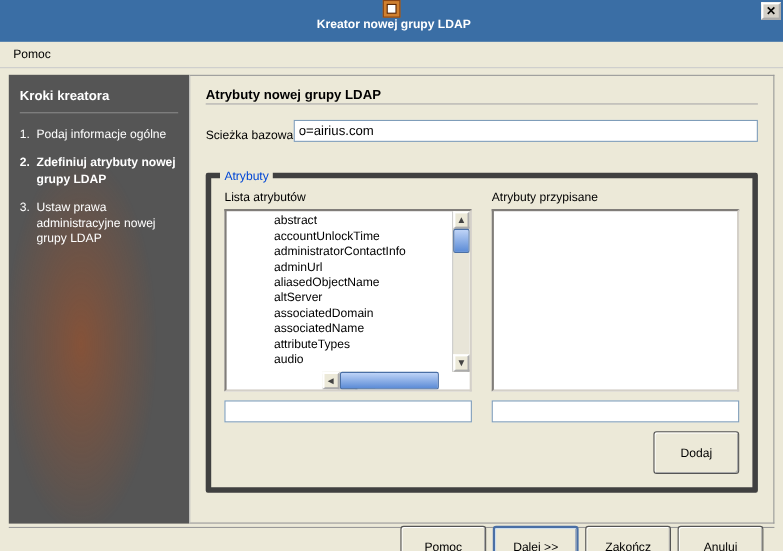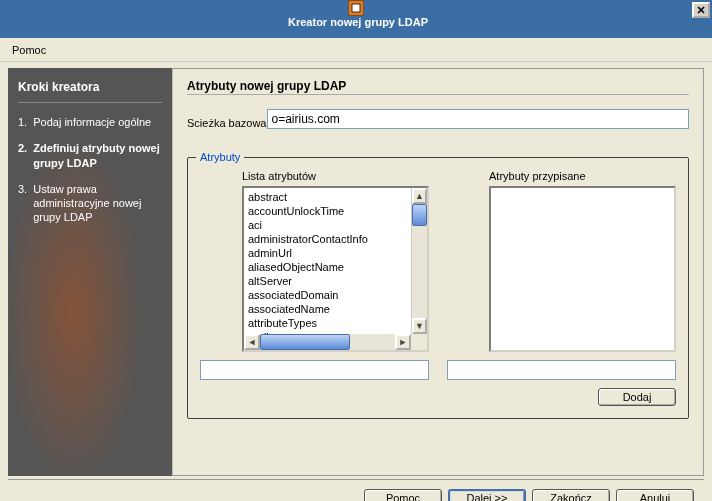--- a/index.html
+++ b/index.html
@@ -124,49 +124,50 @@
   .text-input {
     flex: 1;
     height: 20px;
     border: 1px solid #7F9DB9;
     background: white;
     padding: 2px 4px;
     font-size: 12px;
     font-family: inherit;
   }
   .fieldset {
-    border: 1px solid #404040;
+    border: 5px solid #404040;
     border-radius: 2px;
     padding: 6px 12px 12px 12px;
     position: relative;
   }
   .fieldset-legend {
     position: absolute;
     top: -7px;
     left: 8px;
     background: #ECE9D8;
     padding: 0 4px;
     color: #0046D5;
     font-size: 11px;
   }
   .lists-row {
     display: flex;
     gap: 18px;
     margin-top: 6px;
   }
-  .list-col { flex: 1; display: flex; flex-direction: column; margin-left: 42px; }
+  .list-col { flex: 1; display: flex; flex-direction: column; }
   .list-label { margin-bottom: 4px; }
   .listbox {
     height: 166px;
     background: white;
     border: 2px inset #d4d0c8;
     position: relative;
     overflow: hidden;
     display: flex;
     flex-direction: column;
+    align-items: center;
   }
   .listbox-body {
     flex: 1;
     padding: 2px 2px;
     overflow: hidden;
     position: relative;
   }
   .listbox-item {
     padding: 0 2px;
     font-size: 11px;
@@ -233,21 +234,21 @@
     font-size:11px;
     padding:2px 4px;
   }
   .btn-row {
     display:flex;
     gap:18px;
     margin-top:8px;
   }
   .btn-row .spacer { flex:1; }
   .winbtn {
-    height:18px;
+    height:39px;
     min-width:78px;
     background:#ECE9D8;
     border:1px solid #555;
     border-radius:3px;
     font-family:inherit;
     font-size:11px;
     padding:0 8px;
     box-shadow: inset 1px 1px 0 #fff, inset -1px -1px 0 #aaa;
     cursor: default;
   }
@@ -321,21 +322,20 @@
       <div class="fieldset-legend">Atrybuty</div>
 
       <div class="lists-row">
 
         <div class="list-col">
           <div class="list-label">Lista atrybutów</div>
           <div class="listbox">
             <div class="listbox-body" id="attr-list" style="padding-right:17px;">
                 <div class="listbox-item">abstract</div>
                 <div class="listbox-item">accountUnlockTime</div>
-                <div class="listbox-item">aci</div>
                 <div class="listbox-item">administratorContactInfo</div>
                 <div class="listbox-item">adminUrl</div>
                 <div class="listbox-item">aliasedObjectName</div>
                 <div class="listbox-item">altServer</div>
                 <div class="listbox-item">associatedDomain</div>
                 <div class="listbox-item">associatedName</div>
                 <div class="listbox-item">attributeTypes</div>
                 <div class="listbox-item">audio</div>
               </div>
             <div class="vscroll">

